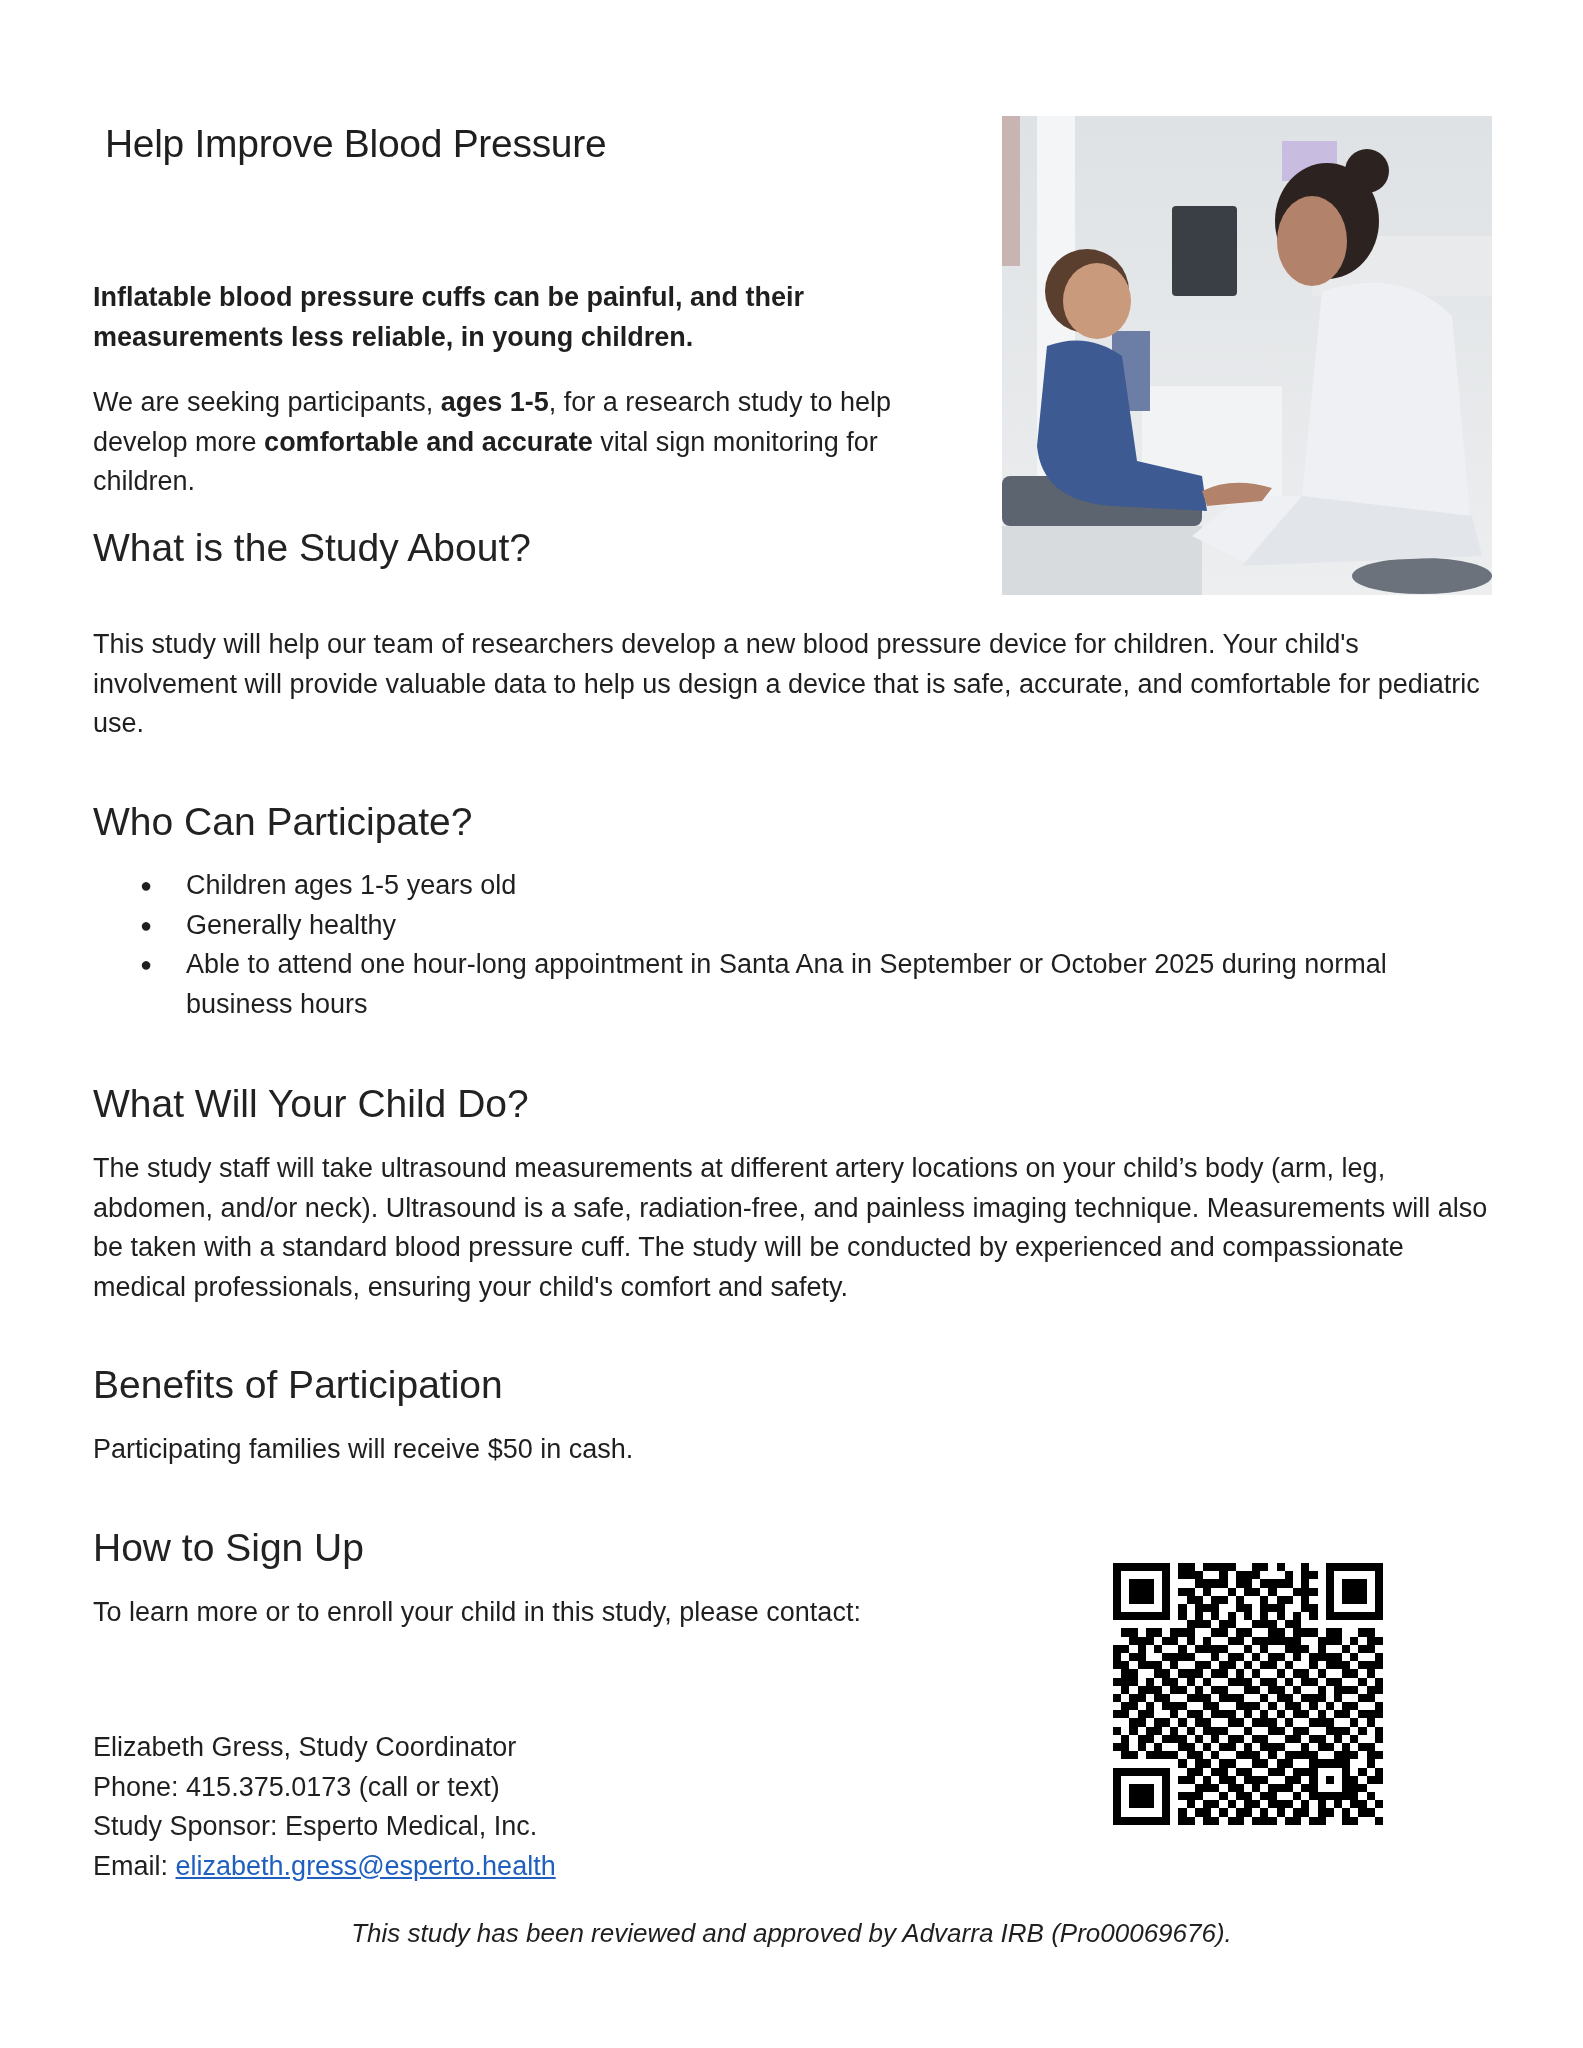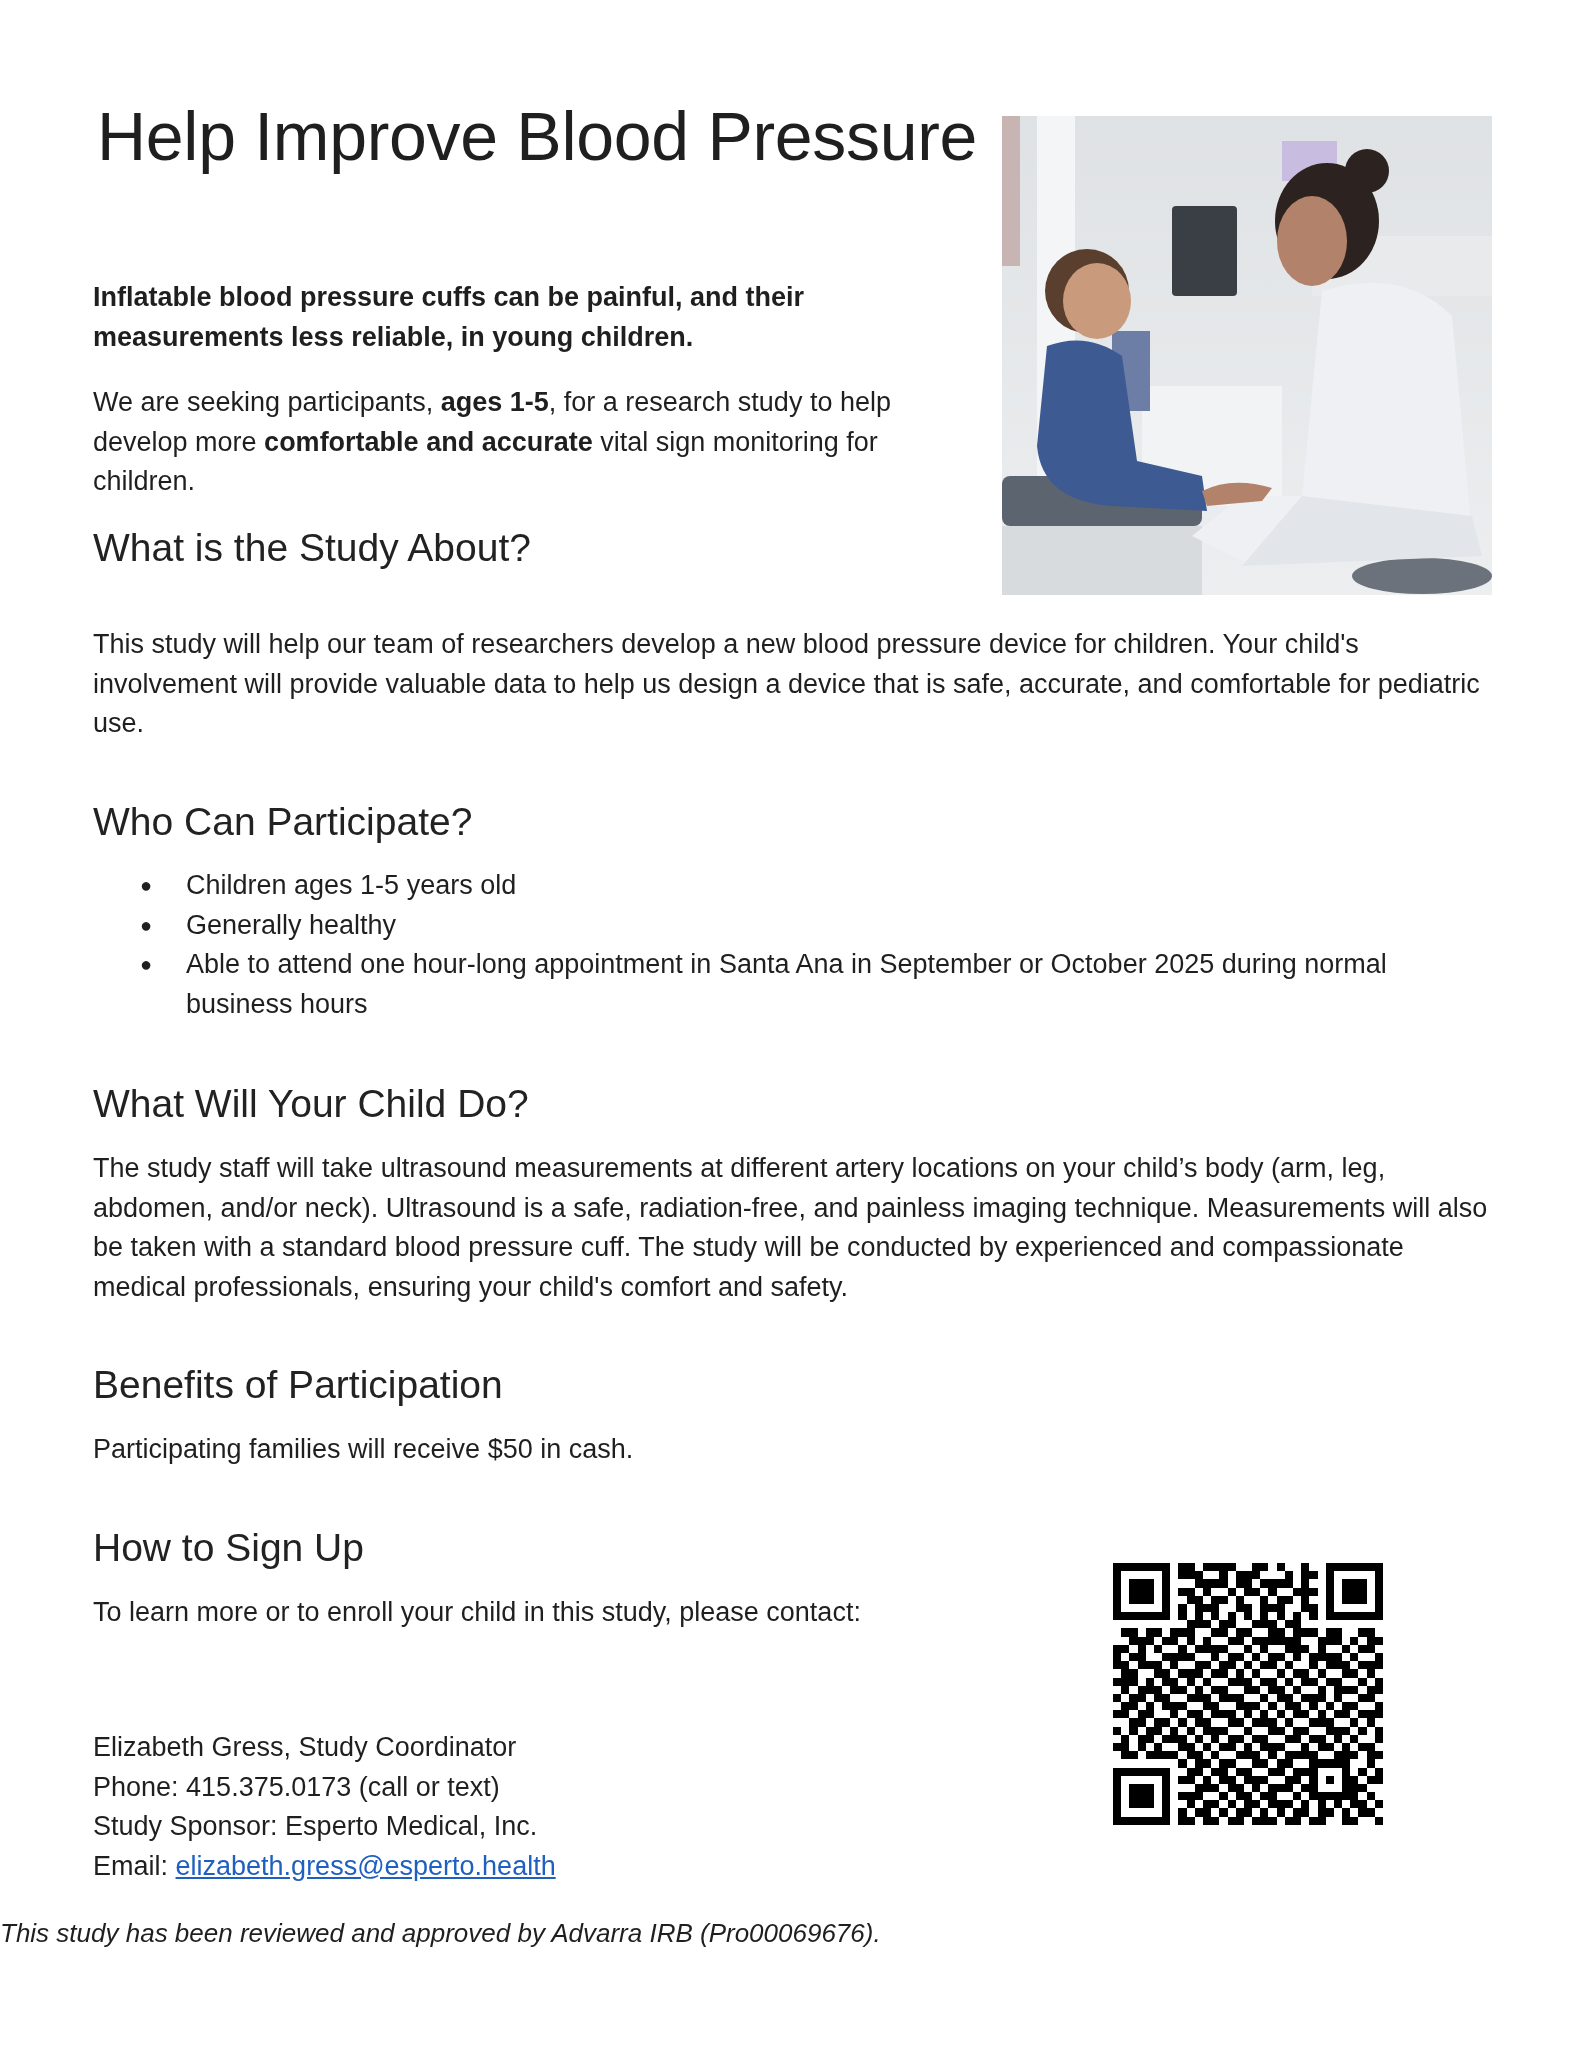--- a/index.html
+++ b/index.html
@@ -1,32 +1,32 @@
 <!DOCTYPE html>
 <html><head>
 <meta charset="utf-8">
 <style>
   html,body{margin:0;padding:0;background:#ffffff;}
   body{width:1583px;height:2048px;position:relative;overflow:hidden;
        font-family:"Liberation Sans","DejaVu Sans",sans-serif;color:#1f1f1f;}
   .abs{position:absolute;}
-  h1{margin:4px;font-weight:400;font-size:68px;line-height:84px;letter-spacing:-0.3px;color:#1f1f1f;}
+  h1{margin:12px;font-weight:400;font-size:39px;line-height:84px;letter-spacing:-0.3px;color:#1f1f1f;}
   h2{margin:0;font-weight:400;font-size:39px;line-height:48px;color:#222;}
   p{margin:0;font-size:27px;line-height:39.5px;color:#1f1f1f;}
   b{font-weight:700;}
   ul{margin:0;padding:0;list-style:none;}
   li{position:relative;padding-left:93px;font-size:27px;line-height:39.5px;}
   li .bullet{position:absolute;left:47px;top:0;font-size:20px;}
   .photo{position:absolute;left:1002px;top:116px;width:490px;height:479px;overflow:hidden;background:#e4e6e8;}
   a{color:#1f5fbf;text-decoration:underline;}
   .qr{position:absolute;left:1113px;top:1563px;width:270px;height:270px;display:grid;
       grid-template-columns:repeat(33,1fr);grid-template-rows:repeat(33,1fr);}
   .qr span{display:block;}
   .qr span.d{background:#000;}
-  .footer{position:absolute;left:0;width:1583px;top:1918px;font-style:italic;font-size:26px;color:#1f1f1f;}
+  .footer{position:absolute;left:0;width:1583px;top:1918px;text-align:center;font-style:italic;font-size:26px;color:#1f1f1f;}
 </style>
 </head>
 <body>
 
 <h1 class="abs" style="left:93px;top:90px;width:900px;">
   <span>Help Improve Blood Pressure</span><br>
 </h1>
 
 <p class="abs" style="left:93px;top:278px;width:820px;font-weight:bold;">Inflatable blood pressure cuffs can be painful, and their measurements less reliable, in young children.</p>
 <p class="abs" style="left:93px;top:383px;width:860px;"><span>We are seeking participants, </span><b>ages 1-5</b><span>, for a research study to help develop more </span><b>comfortable and accurate</b><span> vital sign monitoring for children.</span></p>

